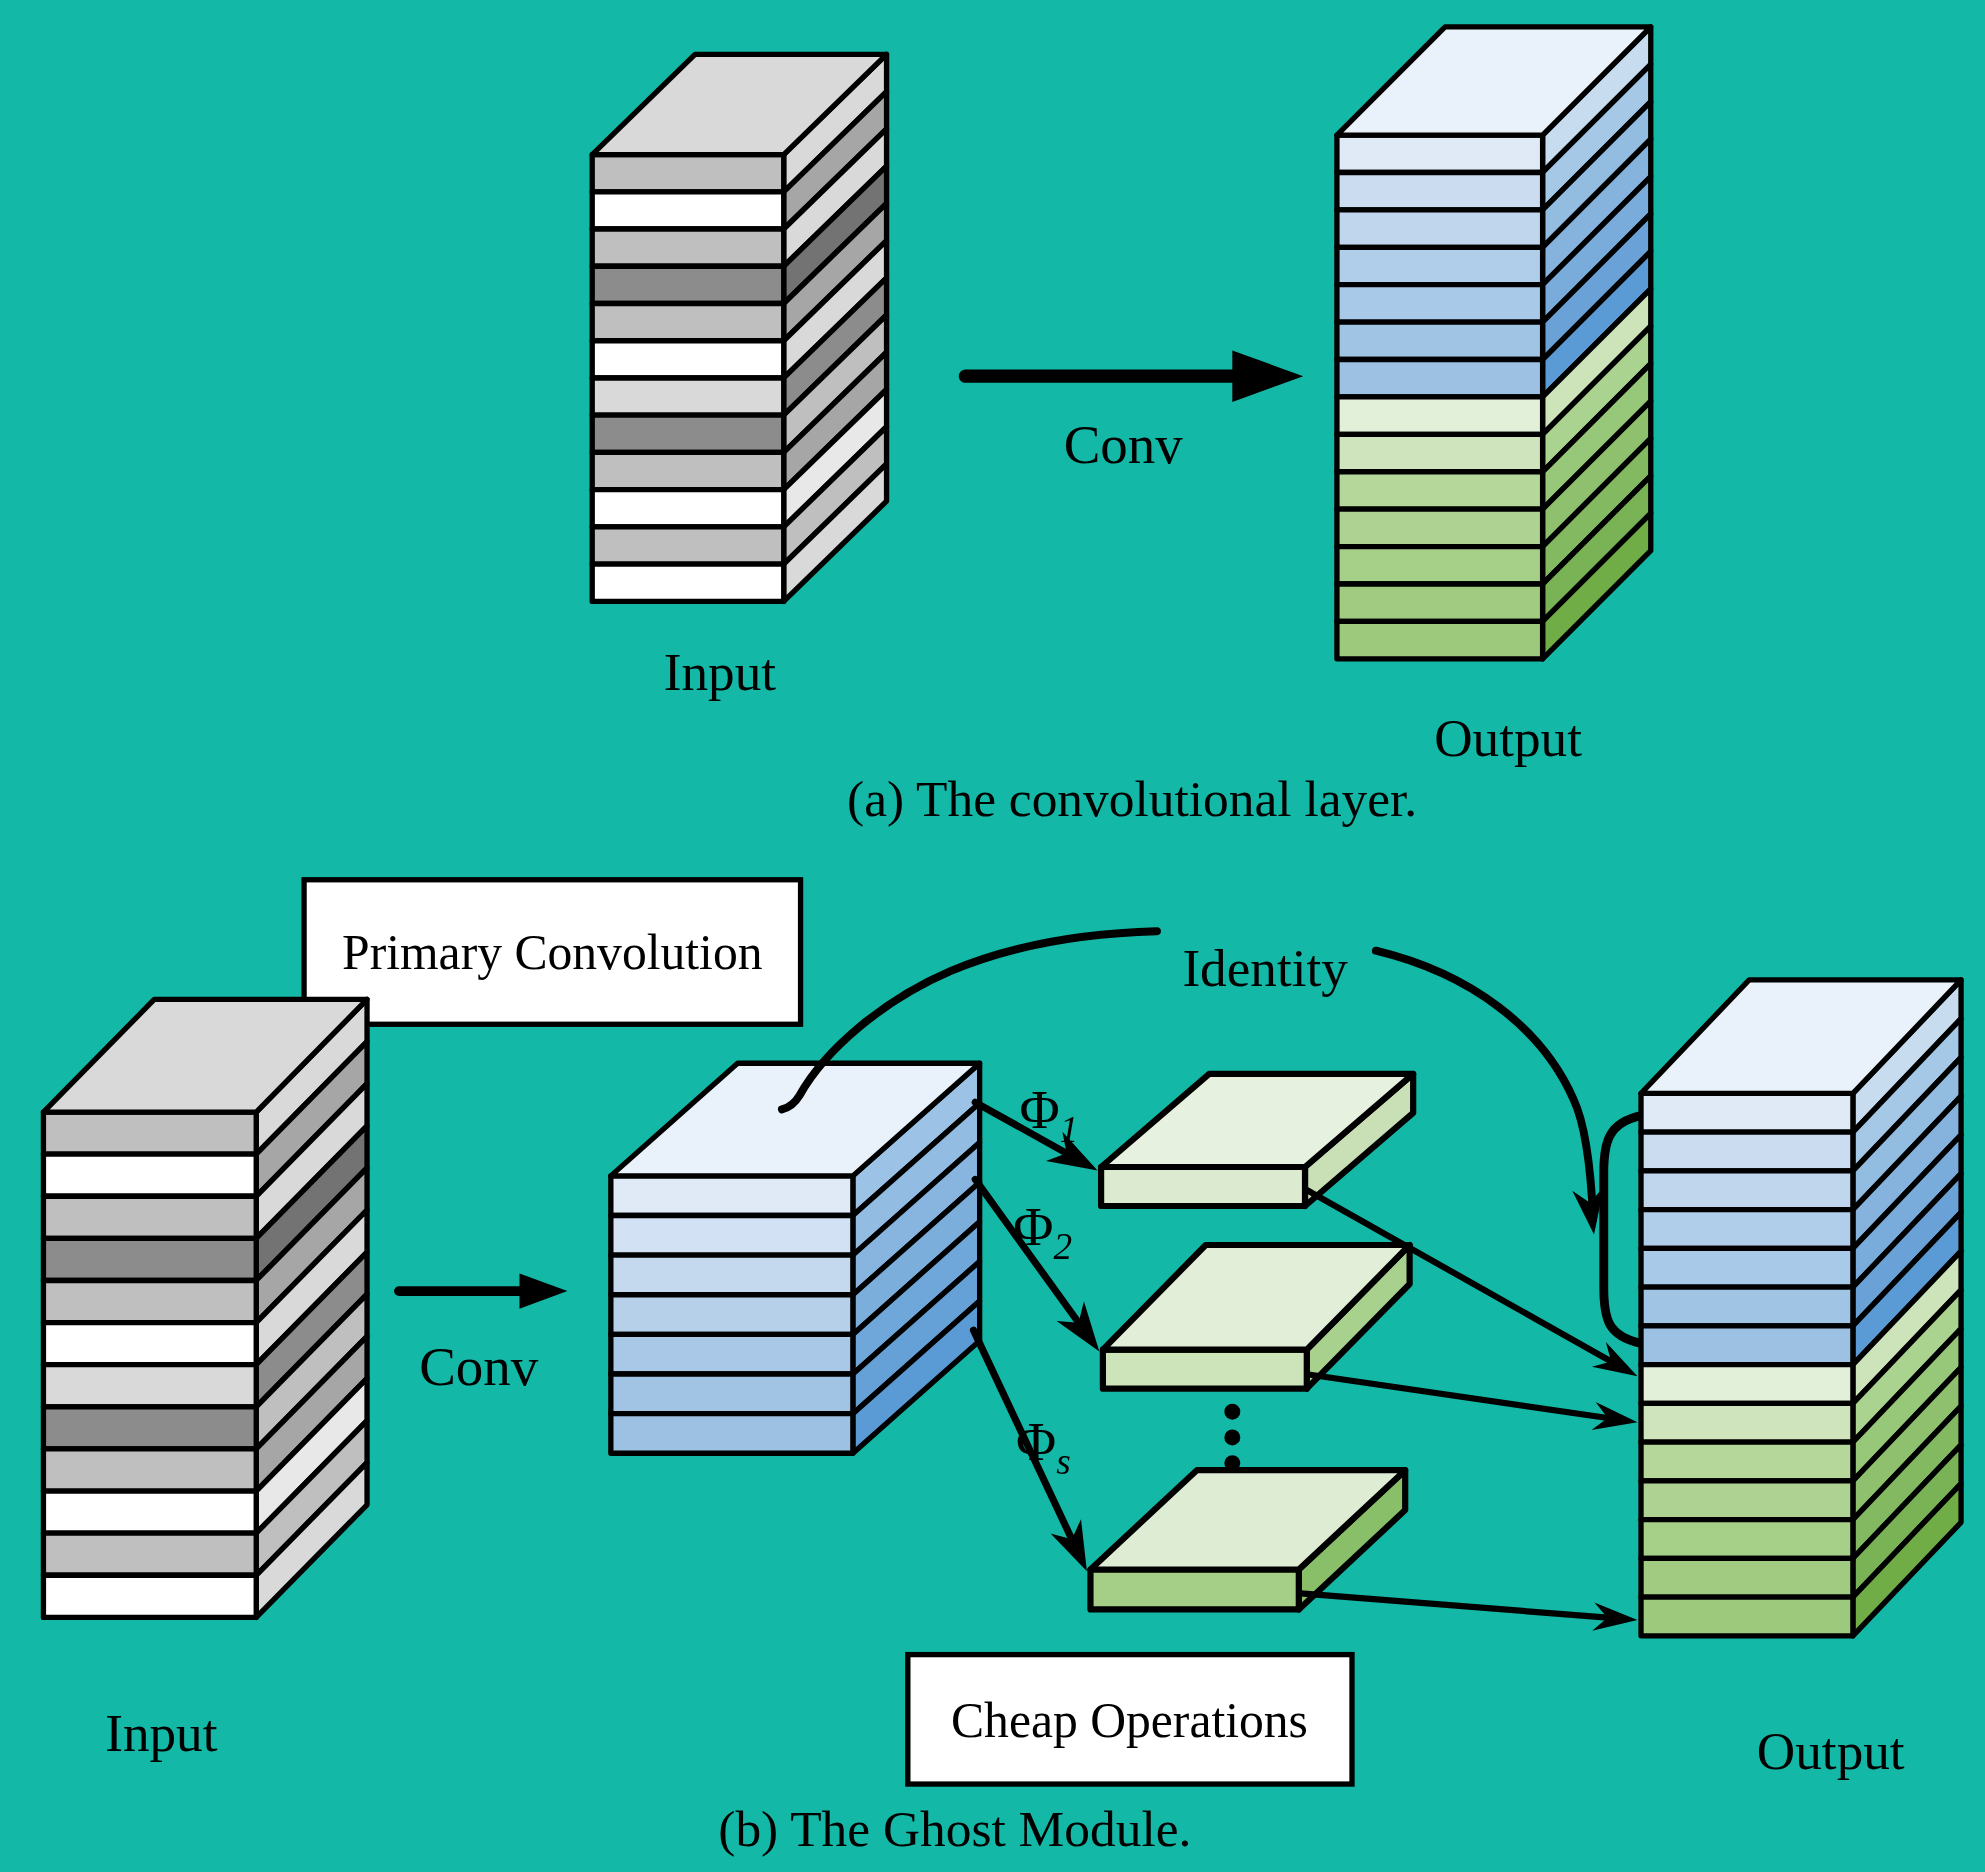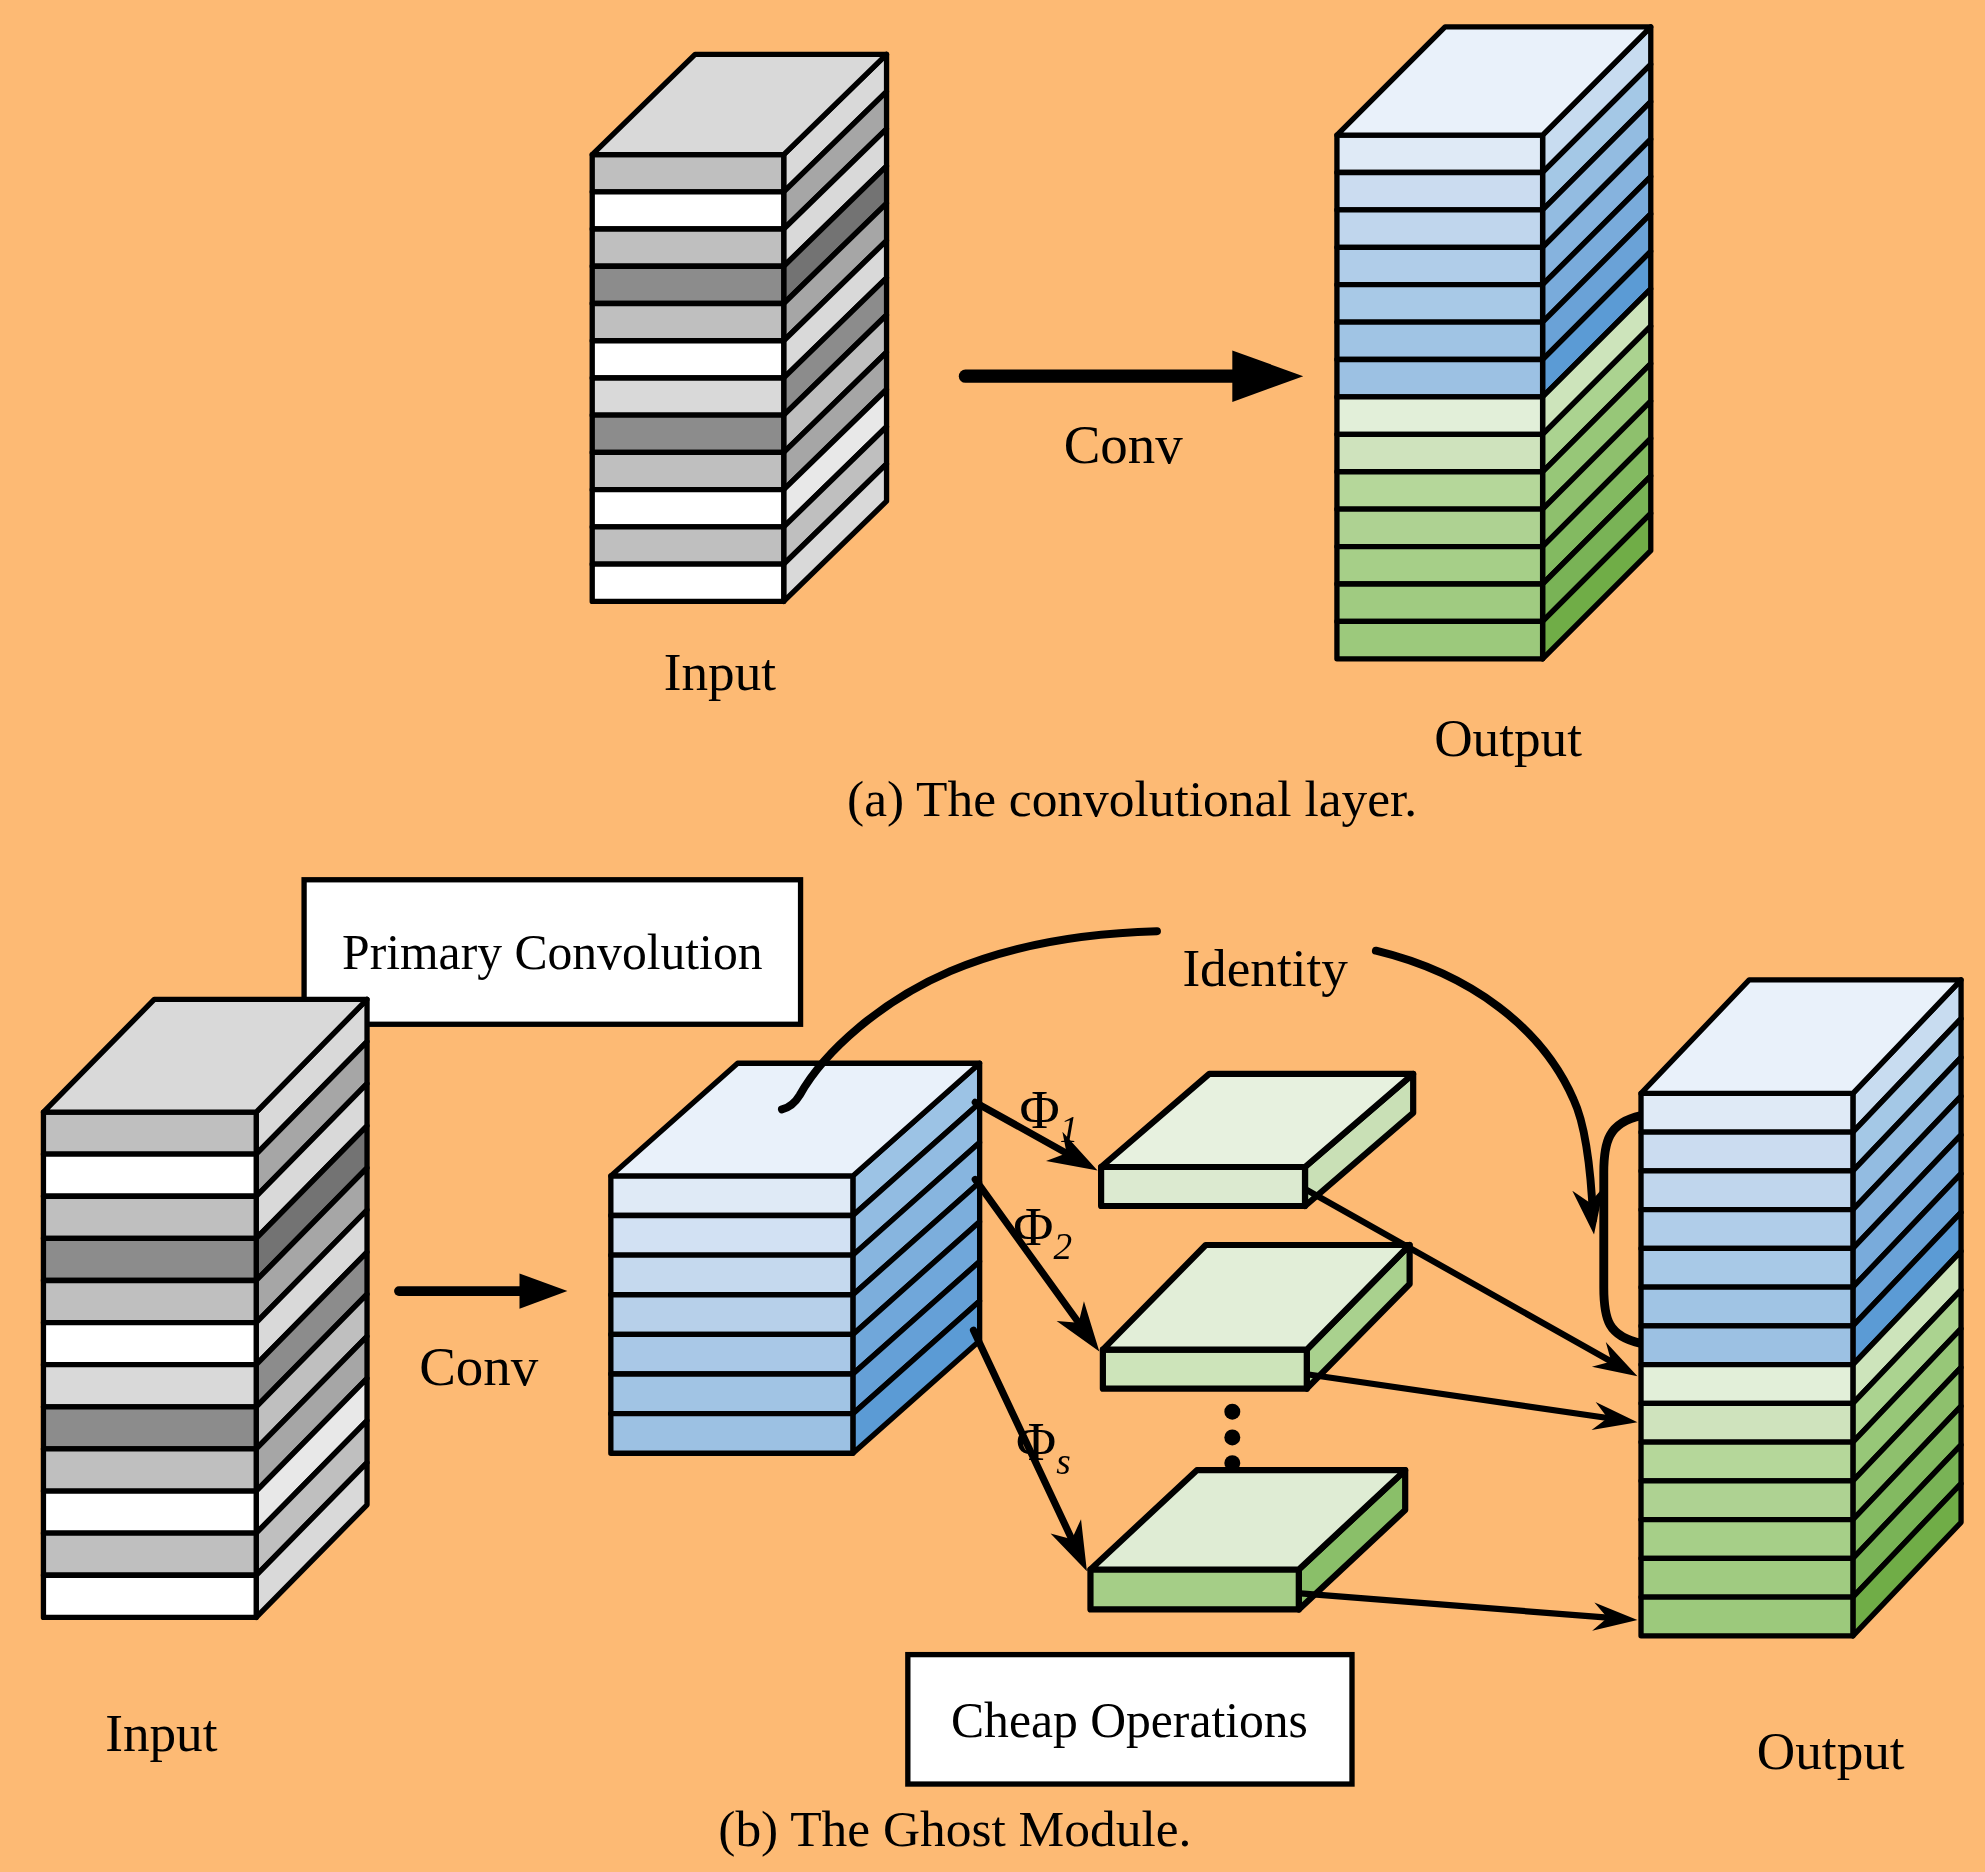--- a/index.html
+++ b/index.html
@@ -1,16 +1,16 @@
 <!DOCTYPE html>
 <html style="font-size:14px"><head>
 <meta charset="utf-8">
 <style>
   html,body{margin:0;padding:0;background:#ffffff;}
-  .stage{width:1985px;height:1873px;position:relative;background:#fdba74;}
+  .stage{width:1985px;height:1873px;position:relative;background:#14b8a6;}
   svg{display:block;}
   text{font-family:"Liberation Serif", serif;fill:#000000;}
   .lbl{font-size:60px;}
   .cap{font-size:58px;}
   .boxlbl{font-size:56px;}
   .convlbl{font-size:62px;}
   .philbl{font-size:62px;}
 </style>
 </head>
 <body>

